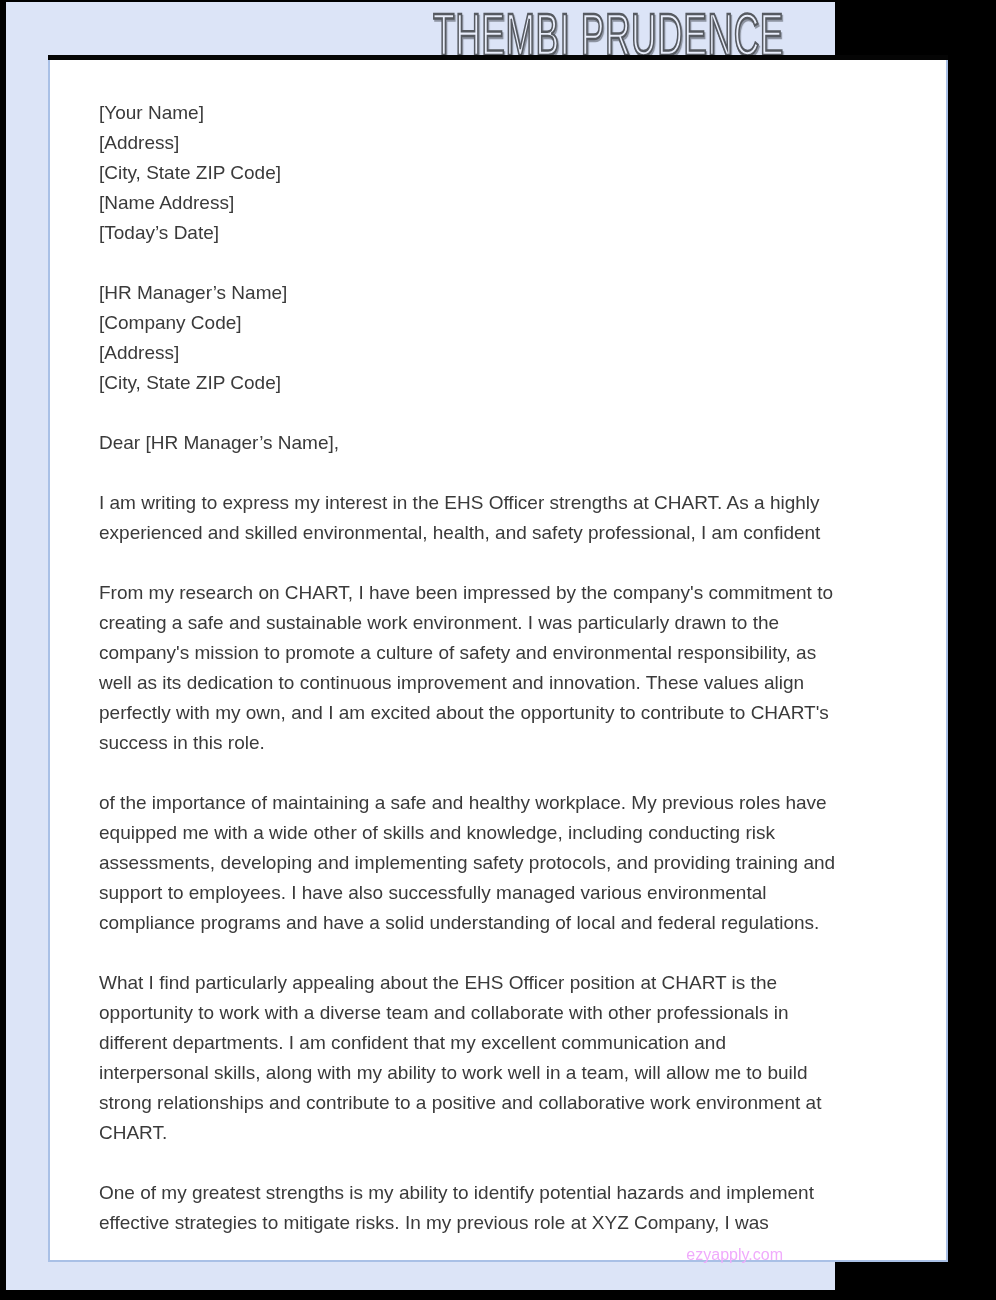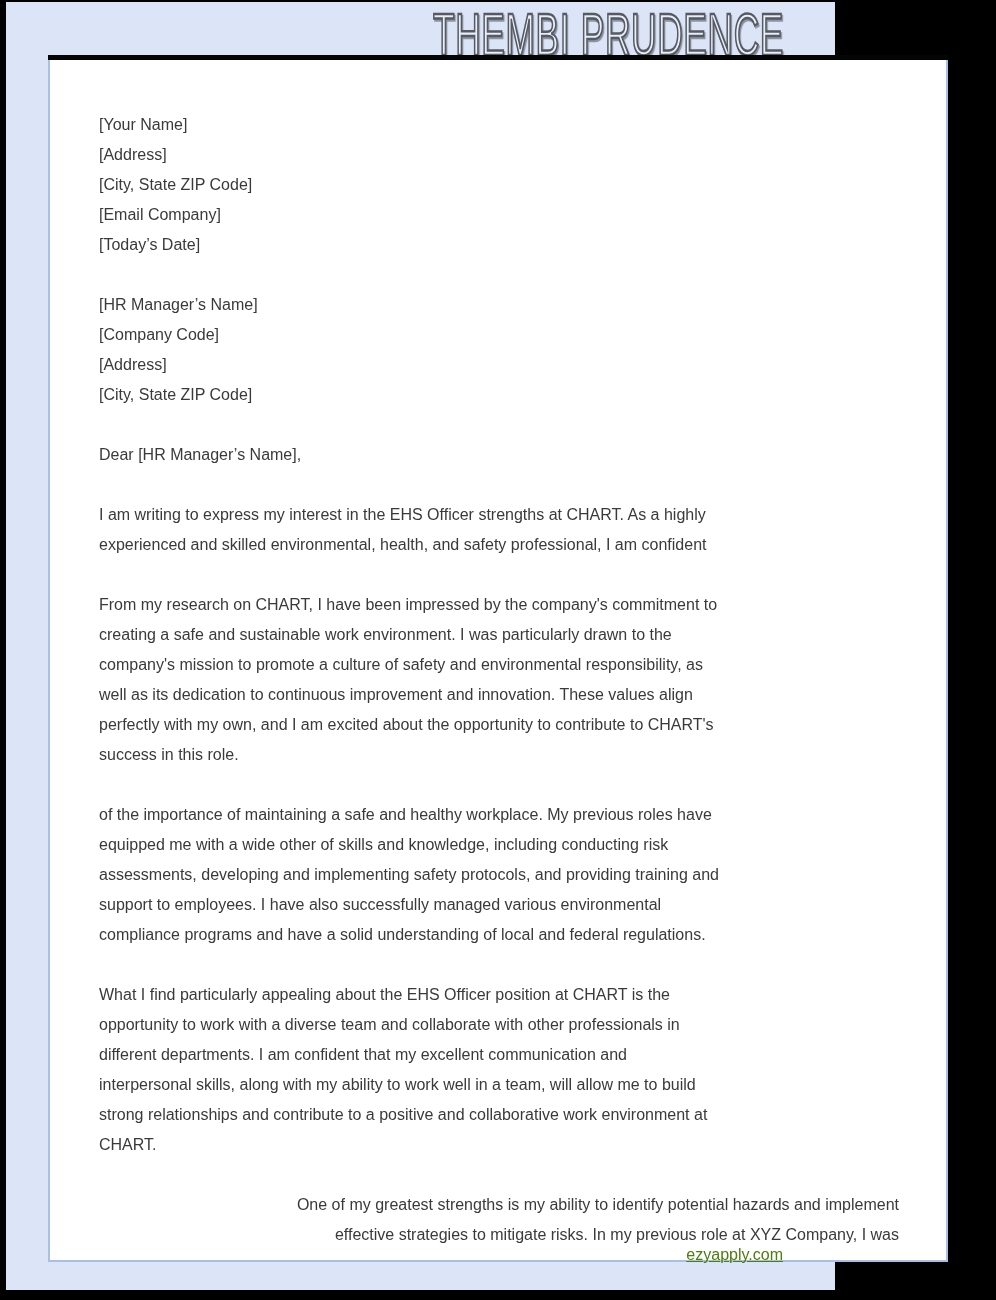--- a/index.html
+++ b/index.html
@@ -30,49 +30,49 @@
     background:#050505;
   }
   .page{
     position:absolute;left:48px;top:60px;width:896px;height:1200px;
     background:#ffffff;
     border-left:2px solid #a9c0e6;
     border-right:2px solid #a9c0e6;
     border-bottom:2px solid #a9c0e6;
   }
   .letter{
-    position:absolute;left:99px;top:110px;width:800px;
-    font-size:16px;color:#3a3a3a;
+    position:absolute;left:99px;top:98px;width:800px;
+    font-size:19px;color:#3a3a3a;
   }
   .block{margin:0 0 30px 0;}
-  .block:last-child{margin-bottom:0;text-align:right;}
+  .block:last-child{margin-bottom:0;}
   .line{height:30px;line-height:30px;white-space:pre;}
   .watermark{
     position:absolute;top:1247px;right:60px;
-    font-size:16px;line-height:16px;color:#4d7c0f;white-space:nowrap;text-decoration:underline;
+    font-size:16px;line-height:16px;color:#f0abfc;white-space:nowrap;
   }
 </style>
 </head>
 <body>
 
 <div class="frame">
   <div class="bg"></div>
 
   <div class="letterhead">THEMBI PRUDENCE</div>
 
   <div class="page-topbar"></div>
 
   <div class="page"></div>
 
   <div class="letter">
     <div class="block">
         <div class="line">[Your Name]</div>
         <div class="line">[Address]</div>
         <div class="line">[City, State ZIP Code]</div>
-        <div class="line">[Email Company]</div>
+        <div class="line">[Name Address]</div>
         <div class="line">[Today’s Date]</div>
       </div>
 
     <div class="block">
         <div class="line">[HR Manager’s Name]</div>
         <div class="line">[Company Code]</div>
         <div class="line">[Address]</div>
         <div class="line">[City, State ZIP Code]</div>
       </div>
 

